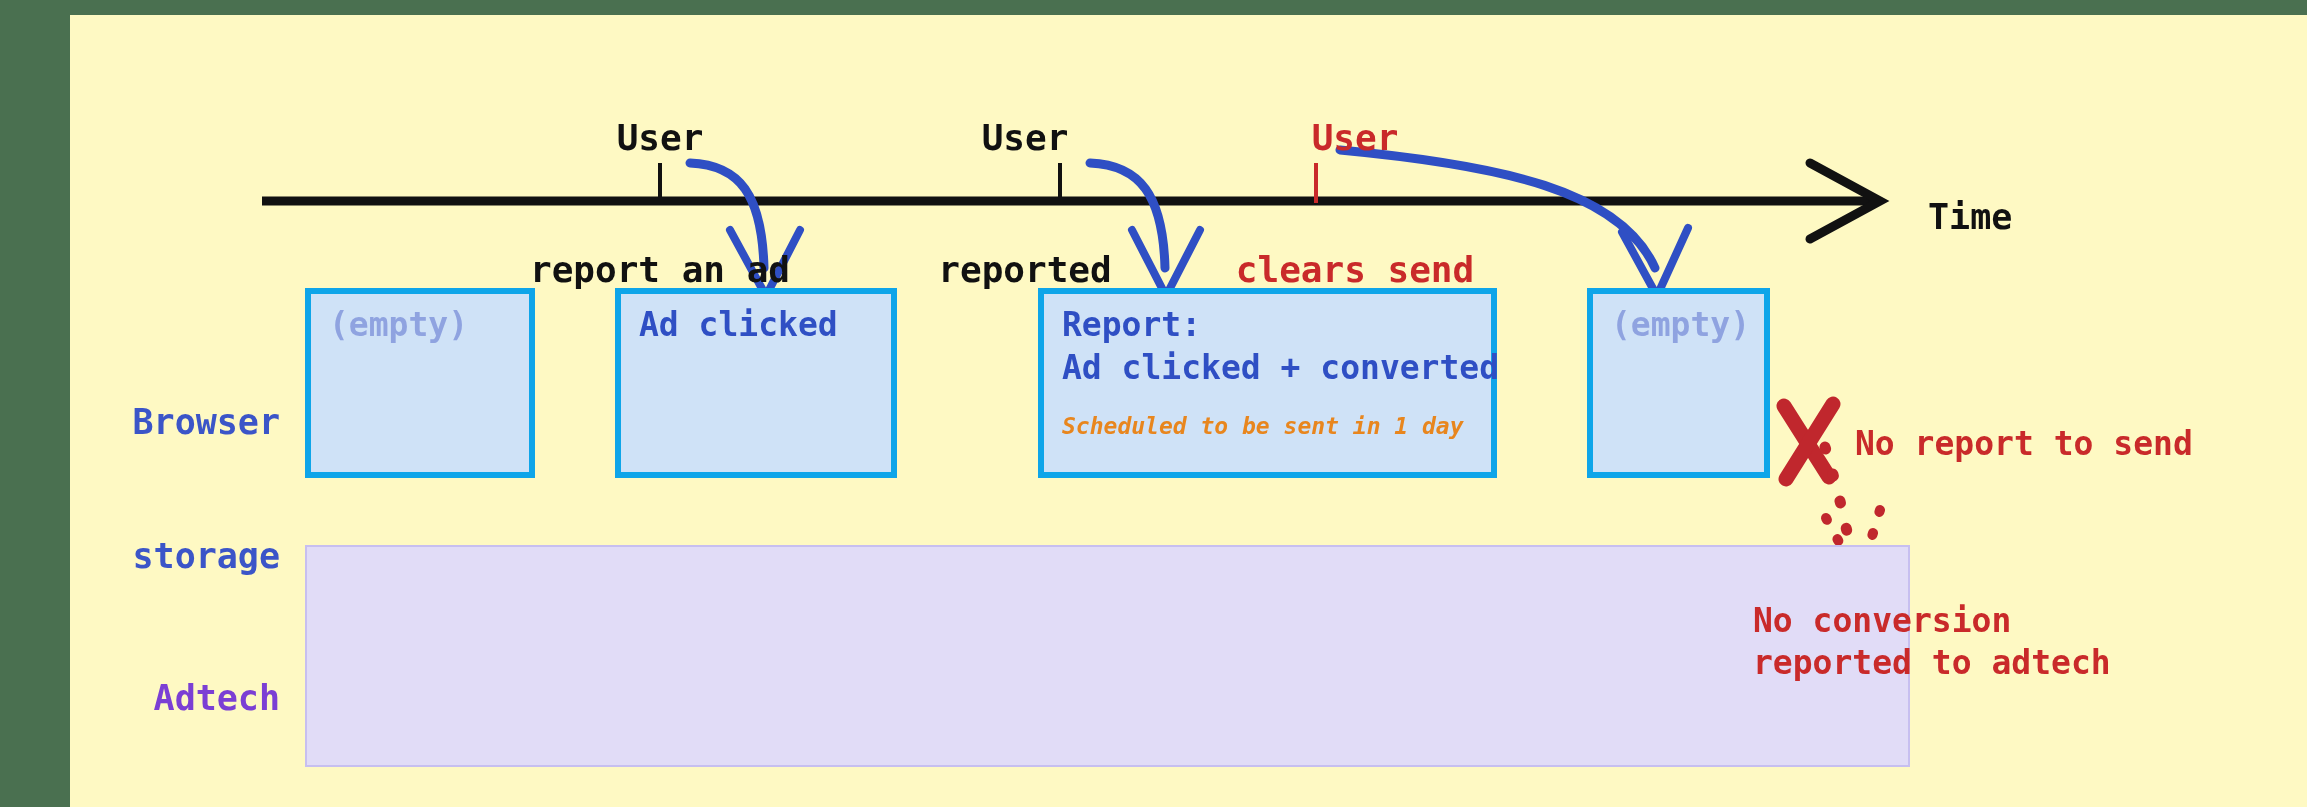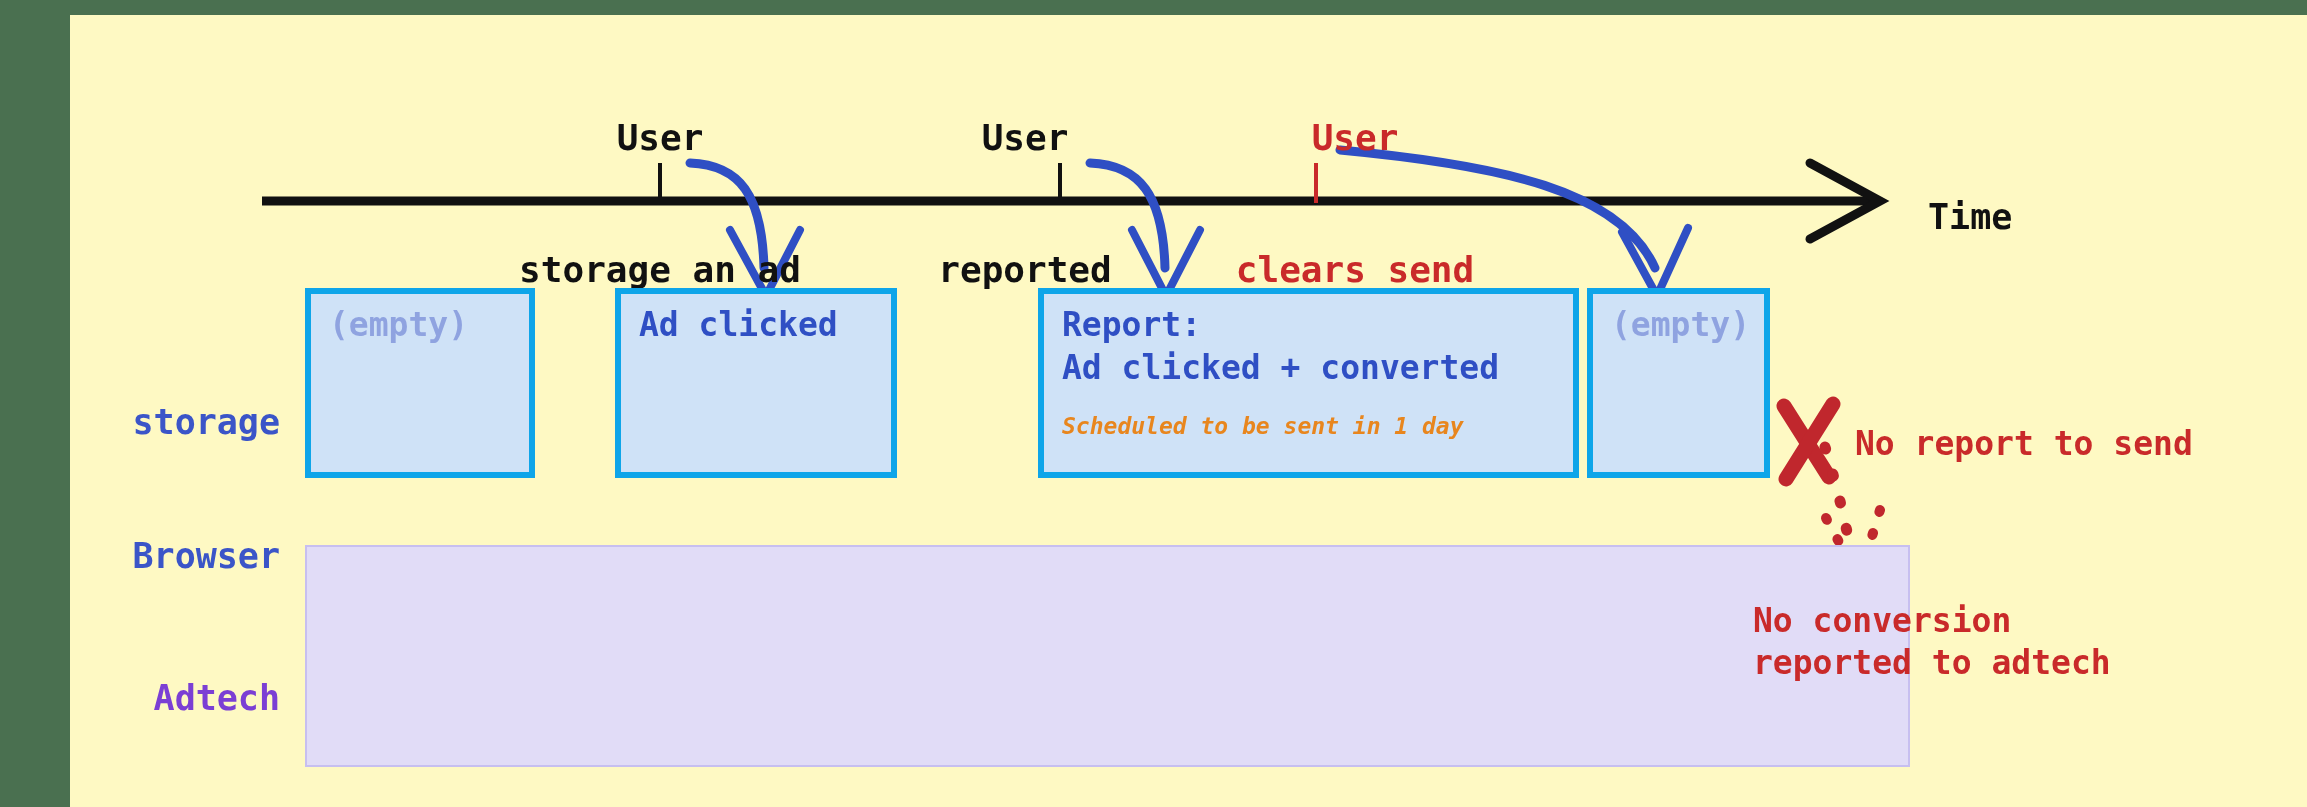--- a/index.html
+++ b/index.html
@@ -148,54 +148,54 @@
     <g>
       <path d="M 1825,447 C 1838,490 1848,530 1854,572" fill="none" stroke="#c0272d" stroke-width="11" stroke-linecap="round" stroke-dasharray="2 26"></path>
       <path d="M 1826,518 L 1846,555" fill="none" stroke="#c0272d" stroke-width="10" stroke-linecap="round" stroke-dasharray="2 22"></path>
       <path d="M 1880,510 L 1866,556" fill="none" stroke="#c0272d" stroke-width="10" stroke-linecap="round" stroke-dasharray="2 22"></path>
       <ellipse cx="1857" cy="578" rx="13" ry="7" fill="#c0272d"></ellipse>
     </g>
   </svg>
 
   <div class="lbl evt evt-black" style="left:470px; top:28px; width:380px;">
     <div>User</div>
-    <div>storage an ad</div>
+    <div>report an ad</div>
   </div>
 
   <div class="lbl evt evt-black" style="left:870px; top:28px; width:310px;">
     <div>User</div>
     <div>reported</div>
   </div>
 
   <div class="lbl evt evt-red" style="left:1190px; top:28px; width:330px;">
     <div>User</div>
     <div>clears send</div>
   </div>
 
   <div class="lbl time-label" style="left:1928px; top:184px;margin-top:12px;">Time</div>
 
   <div class="lbl row-label browser" style="left:80px; top:310px; width:200px;">
+    <div>Browser</div>
     <div>storage</div>
-    <div>Browser</div>
   </div>
 
   <div class="lbl row-label adtech" style="left:80px; top:586px; width:200px;">
     <div>Adtech</div>
     
   </div>
 
   <div class="store-box" style="left:305px; top:288px; width:230px; height:190px;">
     <div class="txt txt-empty">(empty)</div>
   </div>
 
   <div class="store-box" style="left:615px; top:288px; width:282px; height:190px;">
     <div class="txt txt-main">Ad clicked</div>
   </div>
 
-  <div class="store-box" style="left:1038px; top:288px; width:541px; height:190px;">
+  <div class="store-box" style="left:1038px; top:288px; width:459px; height:190px;">
     <div class="txt txt-main">Report:
 Ad clicked + converted</div>
     <div class="txt txt-note" style="top:118px;">Scheduled to be sent in 1 day</div>
   </div>
 
   <div class="store-box" style="left:1587px; top:288px; width:183px; height:190px;">
     <div class="txt txt-empty">(empty)</div>
   </div>
 
   <div class="server-box" style="left:305px; top:545px; width:1605px; height:222px;"></div>

